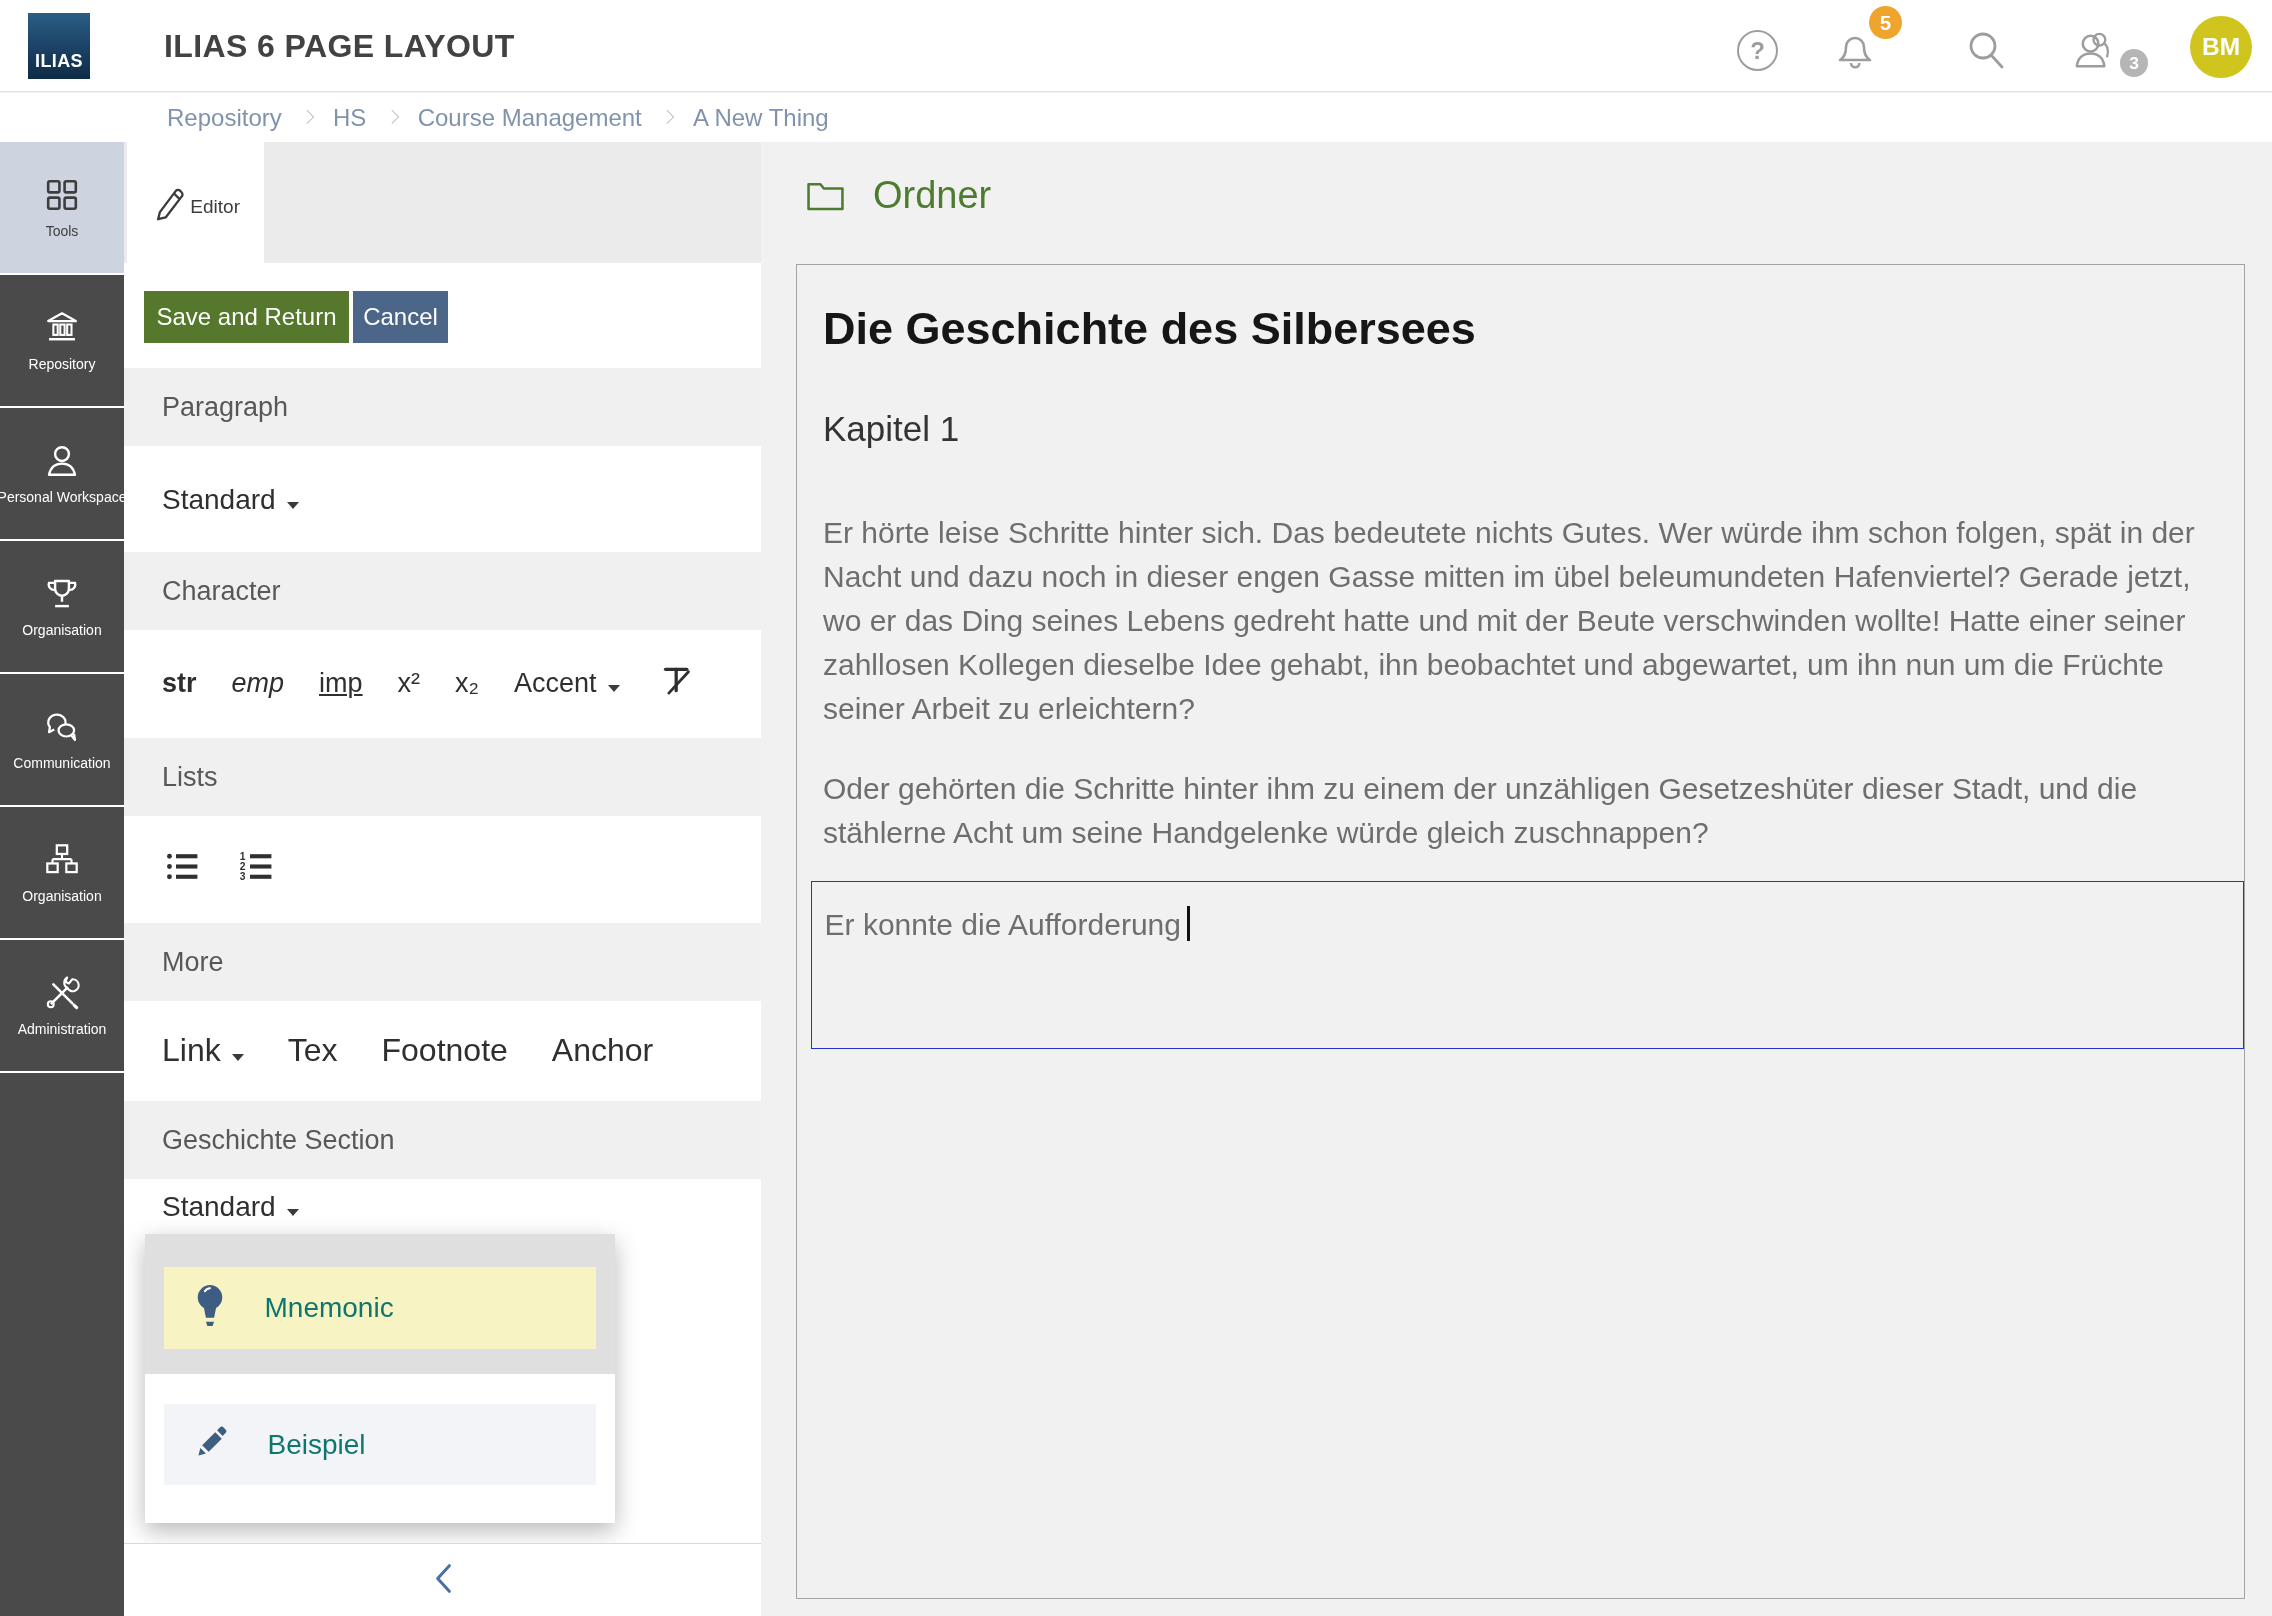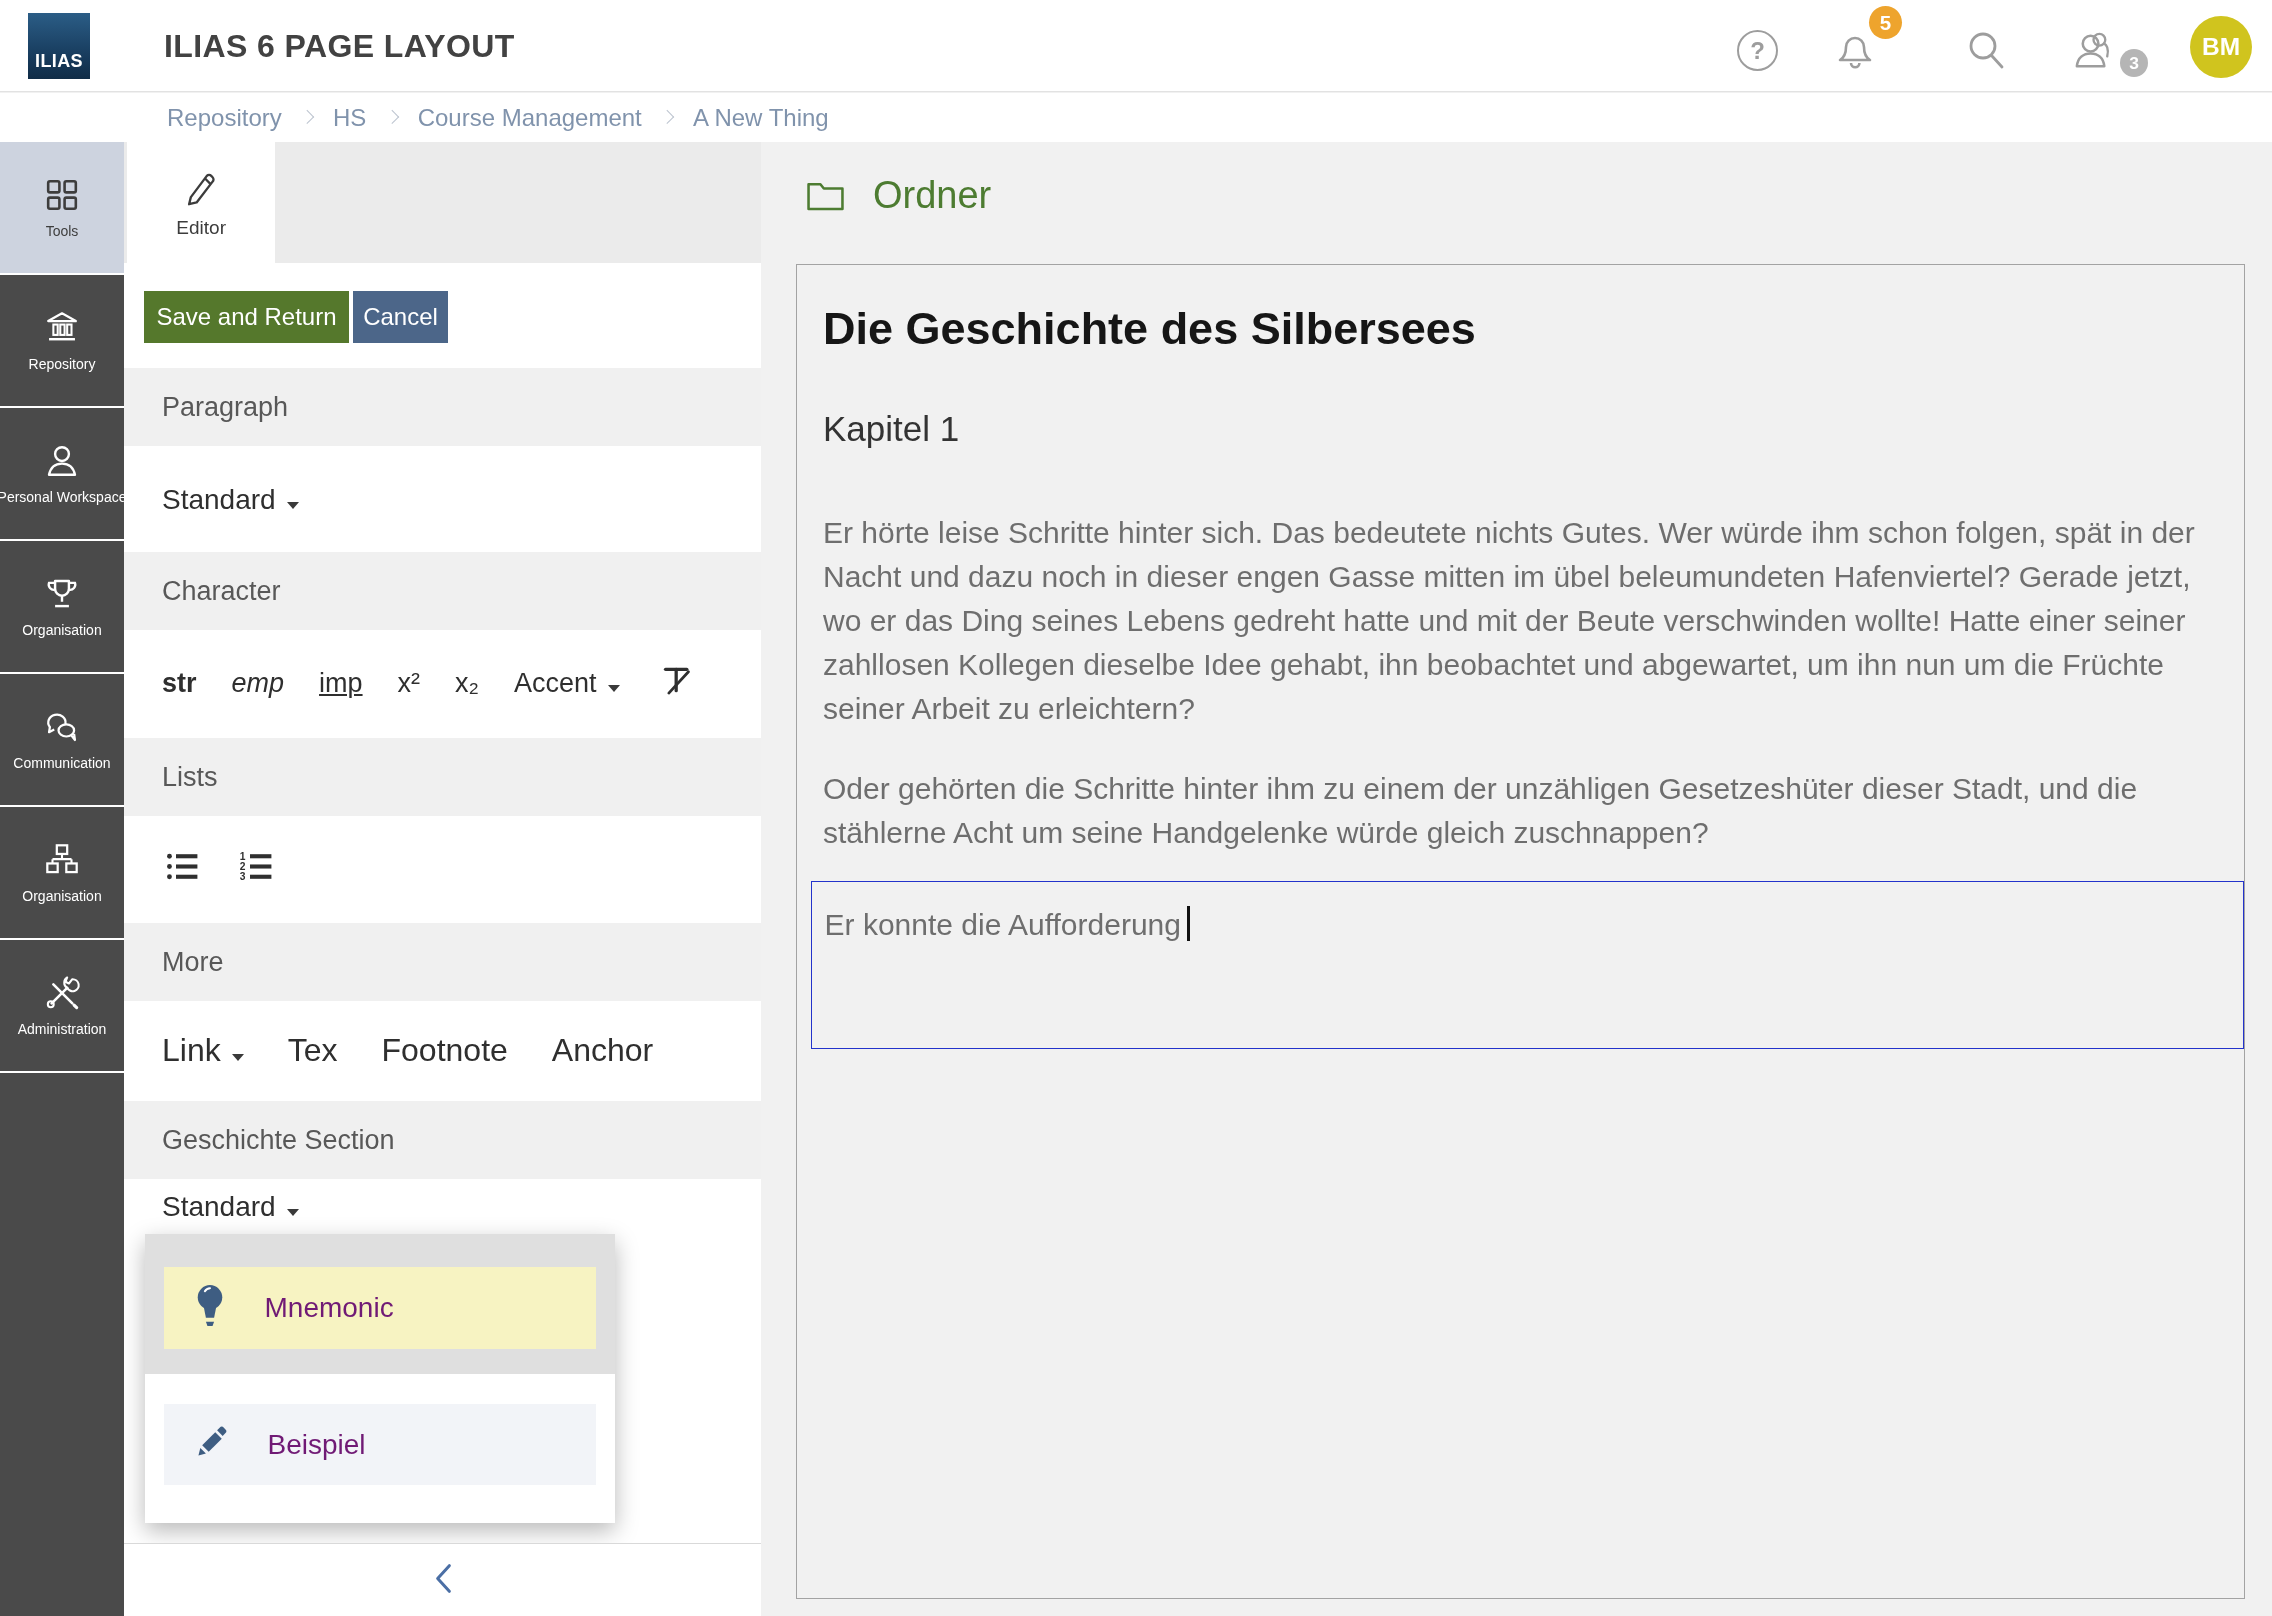--- a/index.html
+++ b/index.html
@@ -39,22 +39,22 @@
   .sidebar{position:absolute;left:0;top:142px;width:124px;height:1474px;background:#4a4a4a;}
   .side-item{width:124px;height:133px;background:#4a4a4a;color:#fff;border-bottom:2.4px solid #fff;
              display:flex;flex-direction:column;align-items:center;justify-content:center;}
   .side-item.active{background:#cdd3df;color:#3d3d3d;}
   .side-item .lbl{font-size:14px;margin-top:9.5px;white-space:nowrap;}
   .side-item svg{display:block;}
 
   
   .panel{position:absolute;left:124px;top:142px;width:638px;height:1474px;background:#fff;}
   .tabstrip{position:absolute;left:0;top:0;width:638px;height:121px;background:#ebebeb;}
-  .tab{position:absolute;left:3.2px;top:0;width:148px;height:121px;background:#fff;
-       display:flex;flex-direction:column;align-items:center;justify-content:center;color:#3c3c3c;}
+  .tab{position:absolute;left:3.2px;top:0;width:137px;height:121px;background:#fff;
+       display:flex;flex-direction:row;align-items:center;justify-content:center;color:#3c3c3c;}
   .tab .lbl{font-size:19px;margin-top:8px;}
   .btn-row{position:absolute;left:0;top:121px;width:638px;height:105px;background:#fff;}
   .btn{position:absolute;top:28px;height:52px;border:none;color:#fff;font-size:24px;
        font-family:"Liberation Sans",sans-serif;display:flex;align-items:center;justify-content:center;}
   .btn.save{left:20px;width:205px;background:#55782c;}
   .btn.cancel{left:229px;width:95px;background:#4c6689;}
   .band{position:absolute;left:0;width:638px;height:78px;background:#f0f0f0;
         display:flex;align-items:center;padding-left:38px;font-size:27px;color:#585858;}
   .rowline{position:absolute;left:0;width:638px;background:#fff;display:flex;align-items:center;
            padding-left:38px;font-size:28px;color:#2f2f2f;}
@@ -64,21 +64,21 @@
   .charbtn.b{font-weight:bold;}
   .charbtn.i{font-style:italic;}
   .charbtn.u{text-decoration:underline;}
   .more-item{margin-right:44px;font-size:32px;cursor:pointer;}
 
   
   .stylemenu{position:absolute;left:20.5px;top:1092px;width:470px;height:289px;background:#fff;
              box-shadow:0 8px 22px rgba(0,0,0,.28);}
   .stylemenu .graywrap{position:absolute;left:0;top:0;width:470px;height:140px;background:#dfdfdf;}
   .menu-item{position:absolute;left:19px;width:432px;height:82px;display:flex;align-items:center;
-             padding-left:27px;font-size:28px;color:#701a75;cursor:pointer;}
+             padding-left:27px;font-size:28px;color:#0f766e;cursor:pointer;}
   .menu-item .txt{margin-left:36px;}
   .menu-item.hl{top:33px;background:#f7f3c2;}
   .menu-item.alt{top:170px;background:#f2f4f8;height:81px;}
 
   .panel-footer{position:absolute;left:0;bottom:0;width:638px;height:73px;background:#fff;
                 border-top:0.8px solid #d9d9d9;display:flex;align-items:center;justify-content:center;}
 
   
   .main{position:absolute;left:761px;top:142px;width:1511px;height:1474px;background:#f1f1f1;}
   .page-head{position:absolute;left:45px;top:32px;display:flex;align-items:center;color:#4d7c31;}

